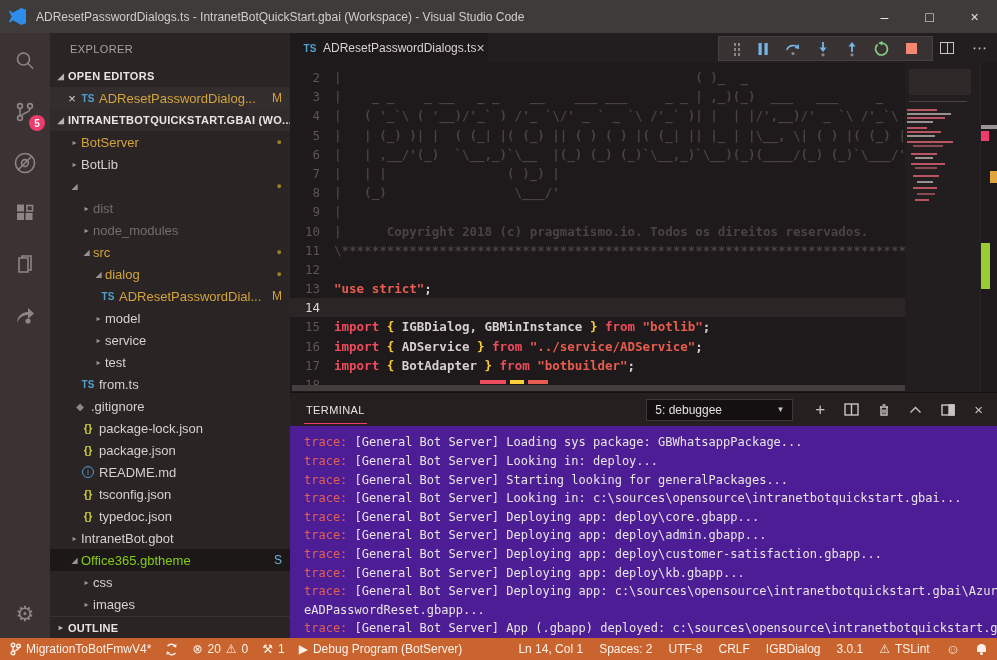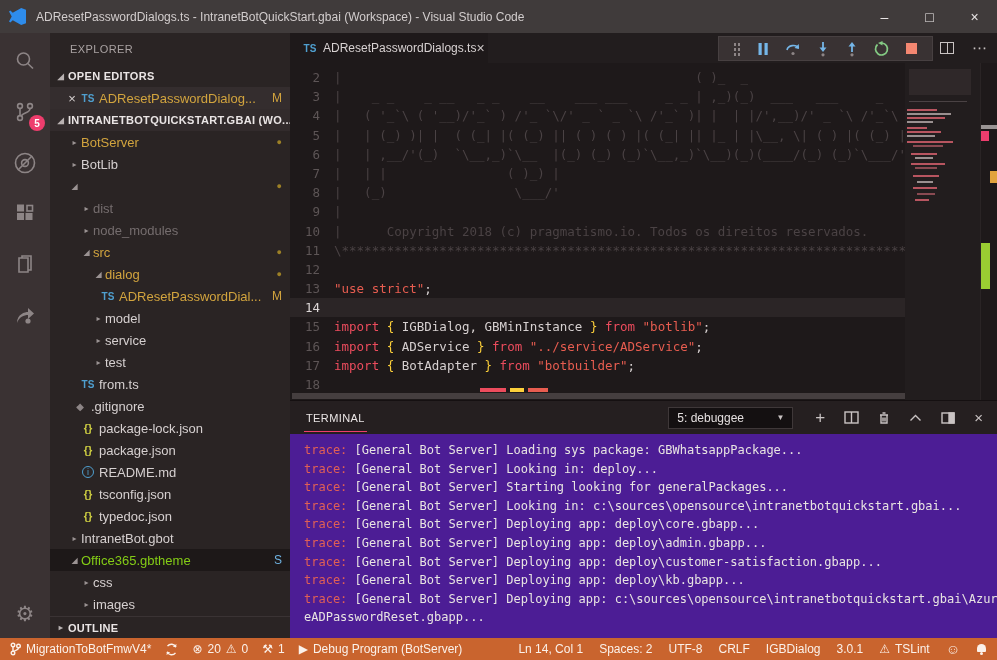--- a/index.html
+++ b/index.html
@@ -80,40 +80,40 @@
   .spliticon::after { content:""; position:absolute; left:50%; top:0; bottom:0; width:1.4px; background:#c9c3c3; }
 
   
   .editor { flex:1; position:relative; background:#1e191a; overflow:hidden;
             font-family:"DejaVu Sans Mono",monospace; font-size:12.5px; }
   .codepane { padding-top:5px; }
   .crow { display:flex; height:19.2px; line-height:19.2px; position:relative; }
   .crow.cur { background:#2b2526; }
   .gut { width:44px; flex:0 0 44px; text-align:right; padding-right:14px; color:#5d5556; position:relative; }
   .crow.cur .gut { color:#ddd7d7; }
-  .ccode { white-space:pre; }
+  .ccode { white-space:pre;font-weight:bold; }
   .ccode span { white-space:pre; }
   .tk-c { color:#4a4244; } .tk-k { color:#ec4c5d; } .tk-s { color:#e85d50; }
   .tk-y { color:#fdd03a; } .tk-p { color:#d6d0d0; }
   .hscroll { position:absolute; left:2px; right:92px; bottom:1px; height:6px; background:#453e3f; }
   .frag { position:absolute; bottom:8px; left:190px; display:flex; gap:4px; }
   .frag i { display:block; height:4px; }
 
   
   .minimap { position:absolute; top:0; right:17px; width:75px; bottom:0; background:#221d1e; }
   .minimap i { position:absolute; display:block; height:2px; }
   .ruler { position:absolute; top:0; right:0; width:17px; bottom:0; background:#1e191a; border-left:1px solid #2a2425; }
   .ruler i { position:absolute; display:block; }
 
   
   .panel { flex:0 0 238px; display:flex; flex-direction:column; border-top:1px solid #151011; min-width:0; }
   .phead { height:33px; background:#251f20; display:flex; align-items:center; flex:0 0 33px; }
   .ptab { margin-left:14px; font-size:11px; letter-spacing:.4px; color:#eae5e5;
           border-bottom:1px solid #ee3d6d; padding:8px 2px 7px; }
-  .pdrop { margin-left:auto; width:125px; height:22px; background:#141011; border:1px solid #3f3839;
+  .pdrop { margin-left:auto; width:147px; height:22px; background:#141011; border:1px solid #3f3839;
            color:#e4dfdf; font-size:12px; display:flex; align-items:center; padding:0 8px; }
   .pdrop .arr { margin-left:auto; font-size:8px; color:#c9c3c3; }
   .picos { display:flex; align-items:center; gap:19px; margin:0 14px 0 22px; color:#c9c3c3; }
   .picos svg { stroke:#c9c3c3; fill:none; stroke-width:1.4; display:block; }
   .plus { font-size:17px; line-height:1; }
   .pclose { font-size:15px; }
   .term { flex:1; background:#4c1d95; font-family:"DejaVu Sans Mono",monospace; font-size:12px;
           padding:7px 0 0 14px; overflow:hidden; }
   .tline { height:18.6px; line-height:18.6px; white-space:pre; }
   .t-red { color:#e06055; } .t-pl { color:#e8e4e2; }
@@ -498,20 +498,21 @@
           <div class="tline"><span class="t-red">trace:</span><span class="t-pl"> [General Bot Server] Loading sys package: GBWhatsappPackage...</span></div>
           <div class="tline"><span class="t-red">trace:</span><span class="t-pl"> [General Bot Server] Looking in: deploy...</span></div>
           <div class="tline"><span class="t-red">trace:</span><span class="t-pl"> [General Bot Server] Starting looking for generalPackages...</span></div>
           <div class="tline"><span class="t-red">trace:</span><span class="t-pl"> [General Bot Server] Looking in: c:\sources\opensource\intranetbotquickstart.gbai...</span></div>
           <div class="tline"><span class="t-red">trace:</span><span class="t-pl"> [General Bot Server] Deploying app: deploy\core.gbapp...</span></div>
           <div class="tline"><span class="t-red">trace:</span><span class="t-pl"> [General Bot Server] Deploying app: deploy\admin.gbapp...</span></div>
           <div class="tline"><span class="t-red">trace:</span><span class="t-pl"> [General Bot Server] Deploying app: deploy\customer-satisfaction.gbapp...</span></div>
           <div class="tline"><span class="t-red">trace:</span><span class="t-pl"> [General Bot Server] Deploying app: deploy\kb.gbapp...</span></div>
           <div class="tline"><span class="t-red">trace:</span><span class="t-pl"> [General Bot Server] Deploying app: c:\sources\opensource\intranetbotquickstart.gbai\Azur</span></div>
           <div class="tline"><span class="t-red"></span><span class="t-pl">eADPasswordReset.gbapp...</span></div>
+          <div class="tline"><span class="t-red">trace:</span><span class="t-pl"> [General Bot Server] App (.gbapp) deployed: c:\sources\opensource\intranetbotquickstart.g</span></div>
         </div>
       </div>
     </div>
   </div>
 
   <div class="statusbar">
     <div class="sgroup">
       <svg width="11" height="14" viewBox="0 0 11 14">
           <circle cx="3" cy="3" r="1.8"></circle>
           <circle cx="8.5" cy="4" r="1.8"></circle>

